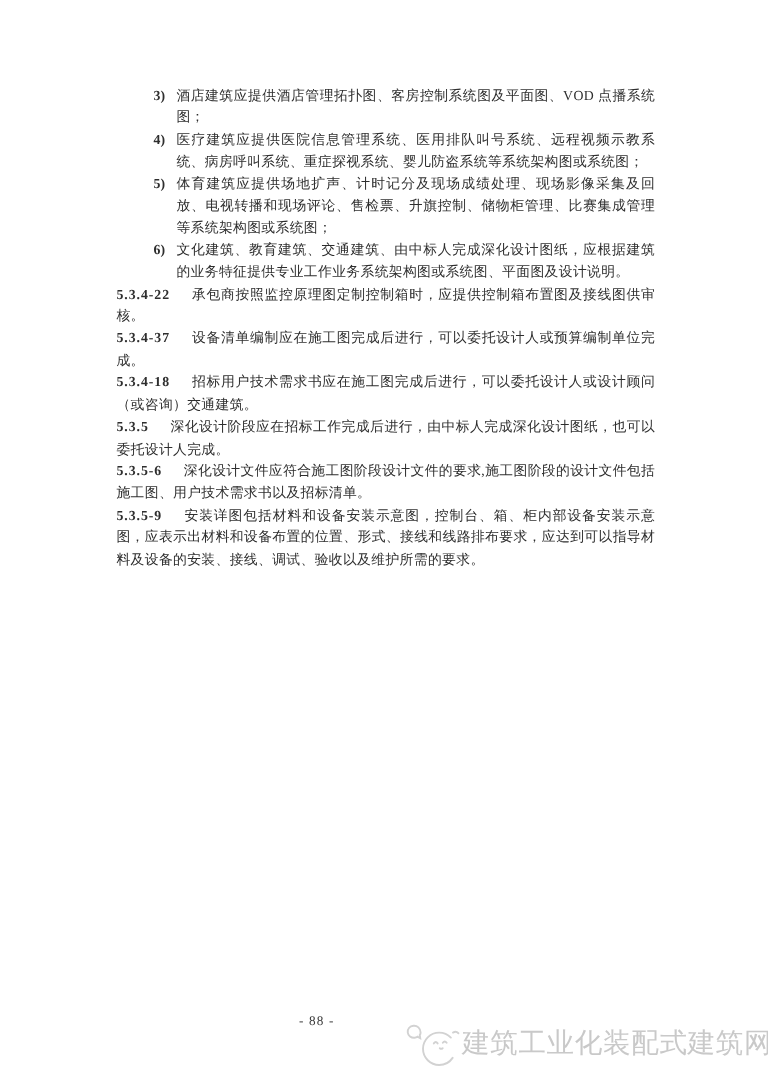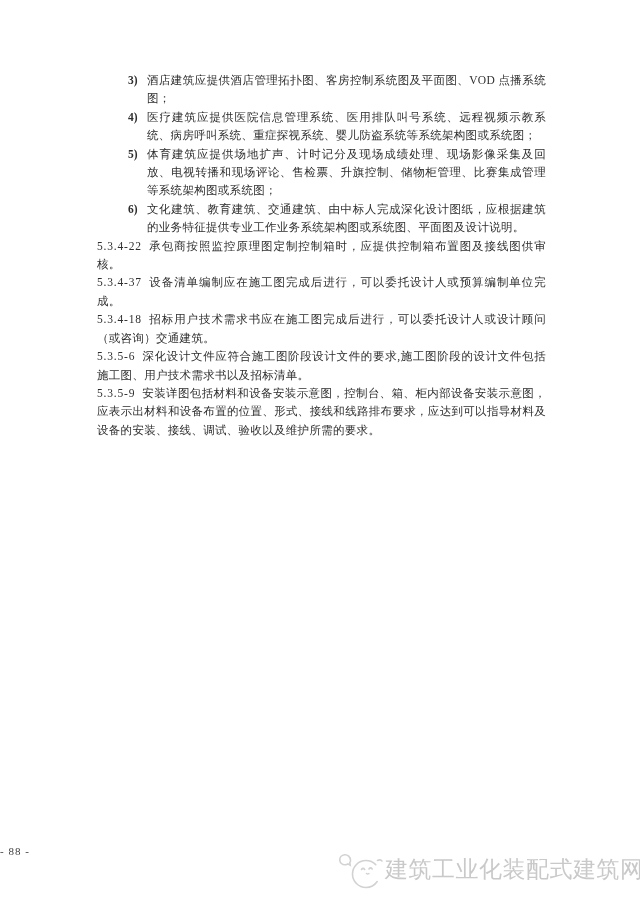--- a/index.html
+++ b/index.html
@@ -29,29 +29,30 @@
     padding-left: 50px;
   }
   .list-marker {
     position: absolute;
     left: 31px; top: 0;
     font-weight: bold;
     letter-spacing: 0;
   }
   .clause { margin: 0; }
   .clause-number {
-    font-weight: normal;
+    font-weight: bold;
     letter-spacing: 0.8px;
     white-space: nowrap;
-    margin-right: 7px;
+    margin-right: 18px;
   }
   .page-number {
     position: absolute;
     top: 845px; left: 0;
     width: 528px;
+    text-align: center;
     font-size: 11px;
     letter-spacing: 1px;
     color: #3a3a3a;
   }
   .watermark {
     position: absolute;
     left: 337px; top: 845px;
     display: flex;
     align-items: center;
     user-select: none;
@@ -88,20 +89,23 @@
     <p class="clause">
       <span class="clause-number">5.3.4-22</span><span>承包商按照监控原理图定制控制箱时，应提供控制箱布置图及接线图供审核。</span>
     </p>
     <p class="clause">
       <span class="clause-number">5.3.4-37</span><span>设备清单编制应在施工图完成后进行，可以委托设计人或预算编制单位完成。</span>
     </p>
     <p class="clause">
       <span class="clause-number">5.3.4-18</span><span>招标用户技术需求书应在施工图完成后进行，可以委托设计人或设计顾问（或咨询）交通建筑。</span>
     </p>
     <p class="clause">
+      <span class="clause-number">5.3.5</span><span>深化设计阶段应在招标工作完成后进行，由中标人完成深化设计图纸，也可以委托设计人完成。</span>
+    </p>
+    <p class="clause">
       <span class="clause-number">5.3.5-6</span><span>深化设计文件应符合施工图阶段设计文件的要求,施工图阶段的设计文件包括施工图、用户技术需求书以及招标清单。</span>
     </p>
     <p class="clause">
       <span class="clause-number">5.3.5-9</span><span>安装详图包括材料和设备安装示意图，控制台、箱、柜内部设备安装示意图，应表示出材料和设备布置的位置、形式、接线和线路排布要求，应达到可以指导材料及设备的安装、接线、调试、验收以及维护所需的要求。</span>
     </p>
 
   </main>
 
   <div class="page-number">- 88 -</div>
 

